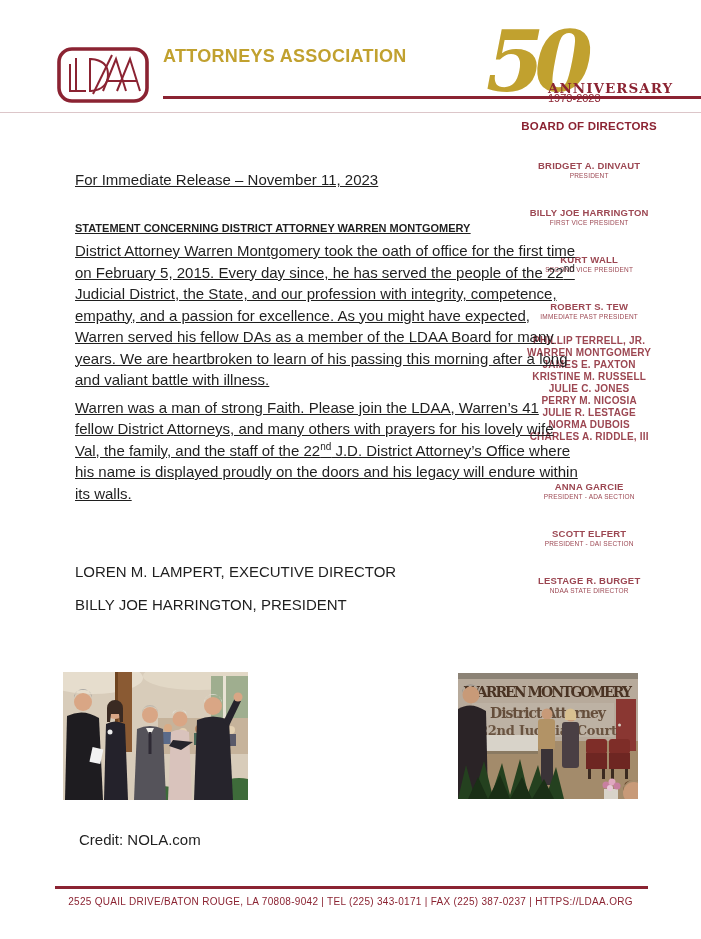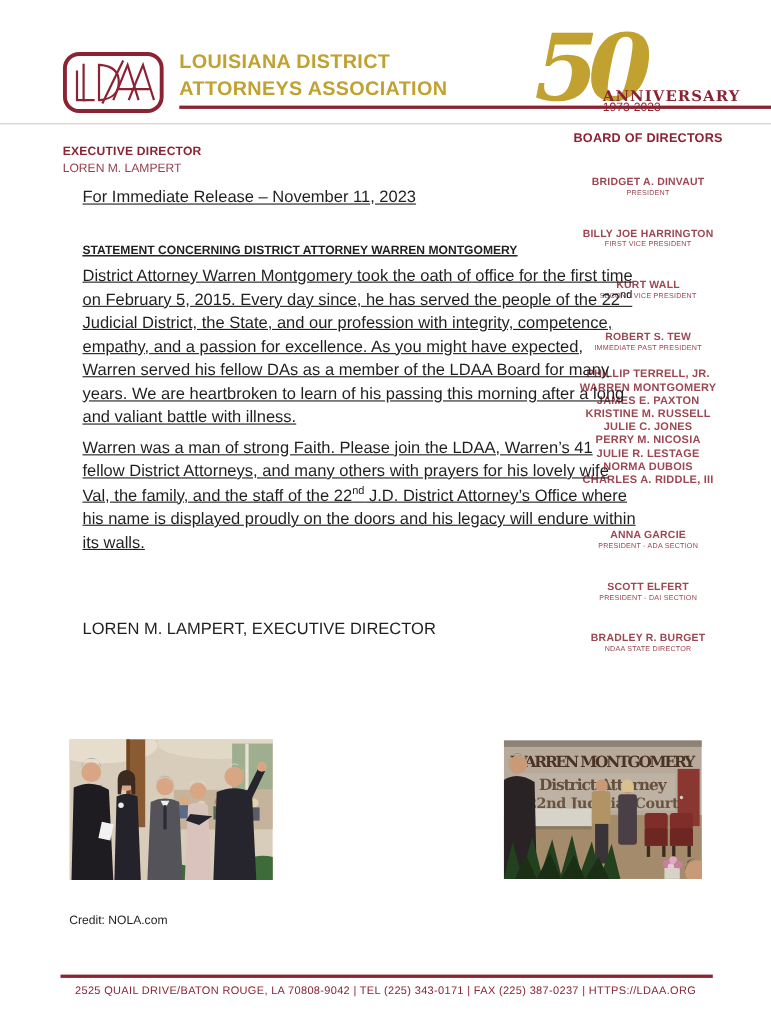--- a/index.html
+++ b/index.html
@@ -41,21 +41,21 @@
             white-space:nowrap;letter-spacing:0px;}
   .body-para{margin:6px 0 0 0;font-size:15px;line-height:21.5px;}
   .body-para sup{font-size:10px;line-height:0;}
   .sigs{position:absolute;left:75px;top:563px;}
   .sig{font-size:15px;margin-bottom:16px;}
 
   
   .photo-left{position:absolute;left:63px;top:672px;width:185px;height:128px;}
   .photo-right{position:absolute;left:458px;top:673px;width:180px;height:126px;}
   .photo-left svg,.photo-right svg{display:block;width:100%;height:100%;}
-  .credit{position:absolute;left:63px;top:831px;font-size:11px;color:#1f1f1f;}
+  .credit{position:absolute;left:79px;top:831px;font-size:15px;color:#1f1f1f;}
 
   
   .footer-rule{position:absolute;left:55px;top:886px;width:593px;height:3px;background:#8B2332;}
   .footer-text{position:absolute;left:0;top:896px;width:701px;text-align:center;
                font-size:10px;color:#8B2332;letter-spacing:0.3px;}
 </style>
 </head>
 <body>
 
 <div class="page">
@@ -68,34 +68,29 @@
         <path d="M19,11 V44 H29"></path>
         <path d="M33,12 V44 H34 C46,43 51,36 51,27.5 C51,19 46,13 34,12 Z"></path>
         <path d="M55,8 L36,47"></path>
         <path d="M46,44 L59,12 L69,44 M50,34 H65"></path>
         <path d="M60,44 L73,12 L83,44 M64,34 H79"></path>
       </g>
     </svg>
   </div>
 
   <div class="org-name">
-    <div>LOUISIANA DISTRICT</div>
     <div>ATTORNEYS ASSOCIATION</div>
   </div>
 
   <div class="header-rule"></div>
   <div class="anniv-num">50</div>
   <div class="anniv-label">ANNIVERSARY</div>
   <div class="anniv-years">1973-2023</div>
   <div class="thin-rule"></div>
 
-  <div class="exec">
-    <div class="exec-title">EXECUTIVE DIRECTOR</div>
-    <div class="exec-name">LOREN M. LAMPERT</div>
-  </div>
 
   <div class="board">
     <div class="board-title">BOARD OF DIRECTORS</div>
     <div>
         <div class="board-entry">
           <div class="b-name">BRIDGET A. DINVAUT</div>
           <div class="b-role">PRESIDENT</div>
         </div>
         <div class="board-entry">
           <div class="b-name">BILLY JOE HARRINGTON</div>
@@ -126,37 +121,38 @@
     <div>
         <div class="board-entry">
           <div class="b-name">ANNA GARCIE</div>
           <div class="b-role">PRESIDENT - ADA SECTION</div>
         </div>
         <div class="board-entry">
           <div class="b-name">SCOTT ELFERT</div>
           <div class="b-role">PRESIDENT - DAI SECTION</div>
         </div>
         <div class="board-entry">
-          <div class="b-name">BRADLEY R. BURGET</div>
+          <div class="b-name">LESTAGE R. BURGET</div>
           <div class="b-role">NDAA STATE DIRECTOR</div>
         </div>
       </div>
   </div>
 
   <div class="main">
     <div class="dateline">For Immediate Release – November 11, 2023</div>
     <div class="headline">STATEMENT CONCERNING DISTRICT ATTORNEY WARREN MONTGOMERY</div>
     <div>
         <p class="body-para">District Attorney Warren Montgomery took the oath of office for the first time on February 5, 2015. Every day since, he has served the people of the 22<sup>nd</sup> Judicial District, the State, and our profession with integrity, competence, empathy, and a passion for excellence.  As you might have expected, Warren served his fellow DAs as a member of the LDAA Board for many years.  We are heartbroken to learn of his passing this morning after a long and valiant battle with illness.</p>
         <p class="body-para">Warren was a man of strong Faith.  Please join the LDAA, Warren’s 41 fellow District Attorneys, and many others with prayers for his lovely wife Val, the family, and the staff of the 22<sup>nd</sup> J.D. District Attorney’s Office where his name is displayed proudly on the doors and his legacy will endure within its walls.</p>
       </div>
   </div>
 
   <div class="sigs">
       <div class="sig">LOREN M. LAMPERT, EXECUTIVE DIRECTOR</div>
+      <div class="sig">BILLY JOE HARRINGTON, PRESIDENT</div>
     </div>
 
   <div class="photo-left">
     <svg viewBox="0 0 185 128" preserveAspectRatio="none">
       <rect width="185" height="128" fill="#D8CCBA"></rect>
       <ellipse cx="30" cy="6" rx="50" ry="16" fill="#E6DDCD"></ellipse>
       <ellipse cx="135" cy="4" rx="55" ry="14" fill="#E2D8C6"></ellipse>
       <rect x="52" y="0" width="17" height="80" fill="#8A5A33"></rect>
       <rect x="52" y="0" width="3" height="80" fill="#6E431F"></rect>
       <rect x="148" y="4" width="37" height="42" fill="#9FAE8F"></rect>

